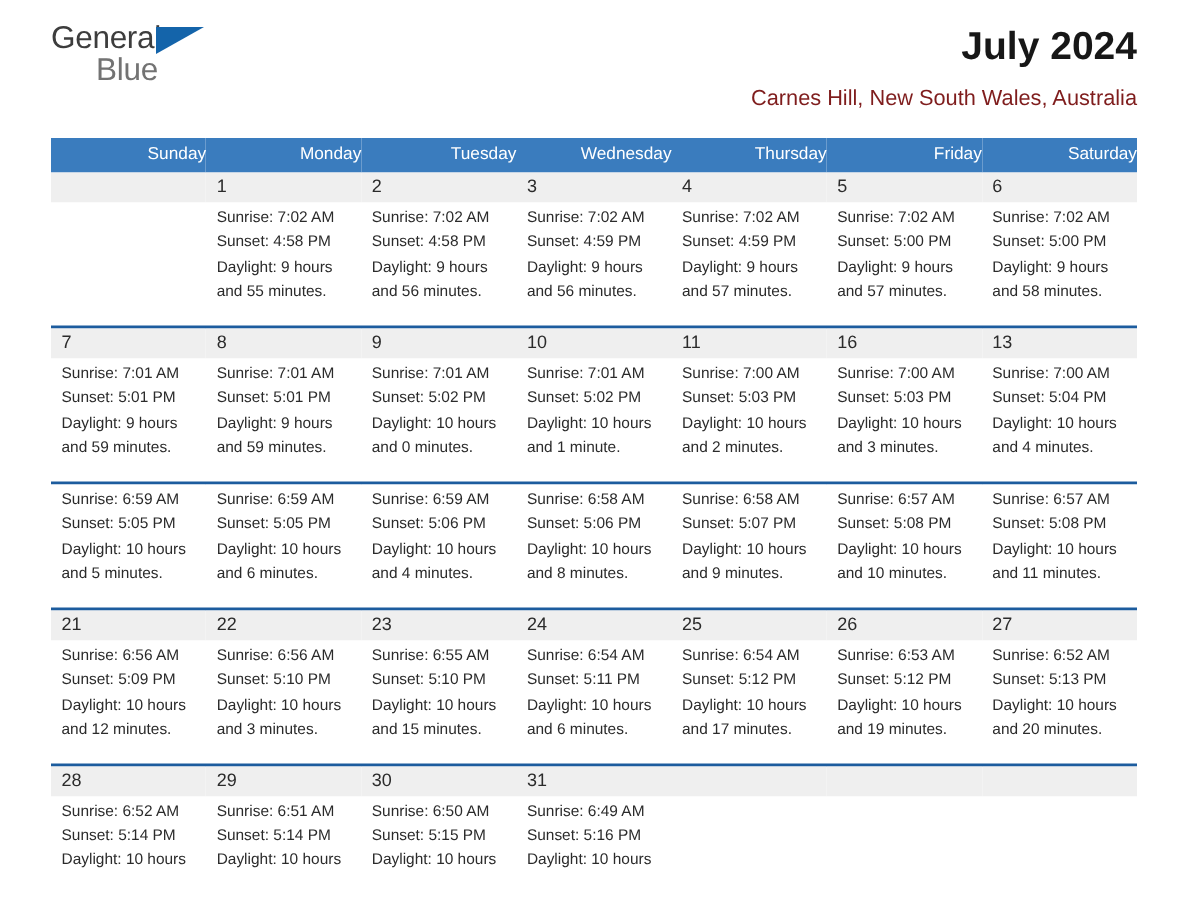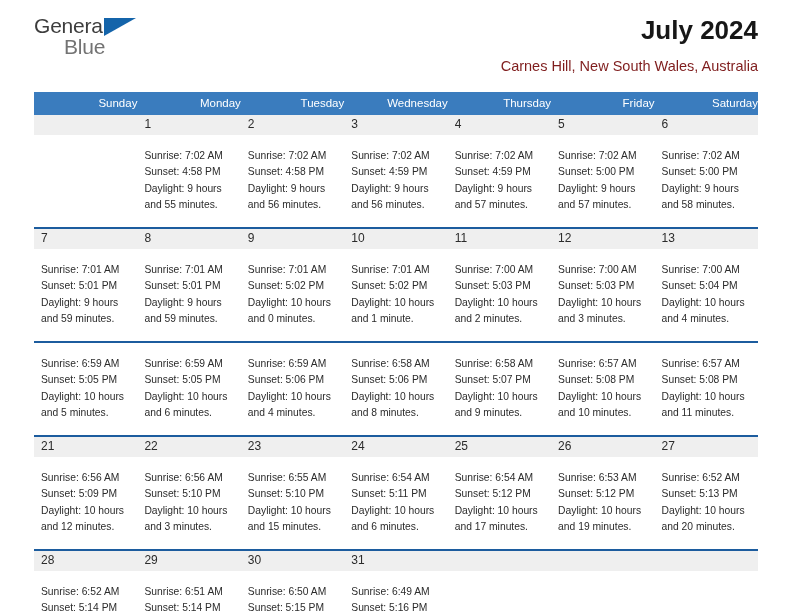--- a/index.html
+++ b/index.html
@@ -117,21 +117,21 @@
     font-size: 12px;
     color: #2b2b2b;
     line-height: 1.15;
     height: 19px;
     vertical-align: top;
   }
   .daynum-row td.empty { background: #efefef; }
 
   .detail-row td {
     background: #ffffff;
-    padding: 13px 6px 14px 7px;
+    padding: 3px 6px 14px 7px;
     font-size: 10.3px;
     color: #2b2b2b;
     line-height: 1.58;
     vertical-align: top;
     height: 70px;
   }
   .detail-row td .ln { display: block; white-space: nowrap; }
 </style>
 </head>
 <body>
@@ -228,21 +228,21 @@
         </tr>
         <tr class="wk-sep">
           <td colspan="7"></td>
         </tr>
         <tr class="daynum-row">
           <td>7</td>
           <td>8</td>
           <td>9</td>
           <td>10</td>
           <td>11</td>
-          <td>12</td>
+          <td>16</td>
           <td>13</td>
         </tr>
         <tr class="detail-row">
           <td>
             <span class="ln">Sunrise: 7:01 AM</span>
             <span class="ln">Sunset: 5:01 PM</span>
             <span class="ln">Daylight: 9 hours</span>
             <span class="ln">and 59 minutes.</span>
           </td>
           <td>

